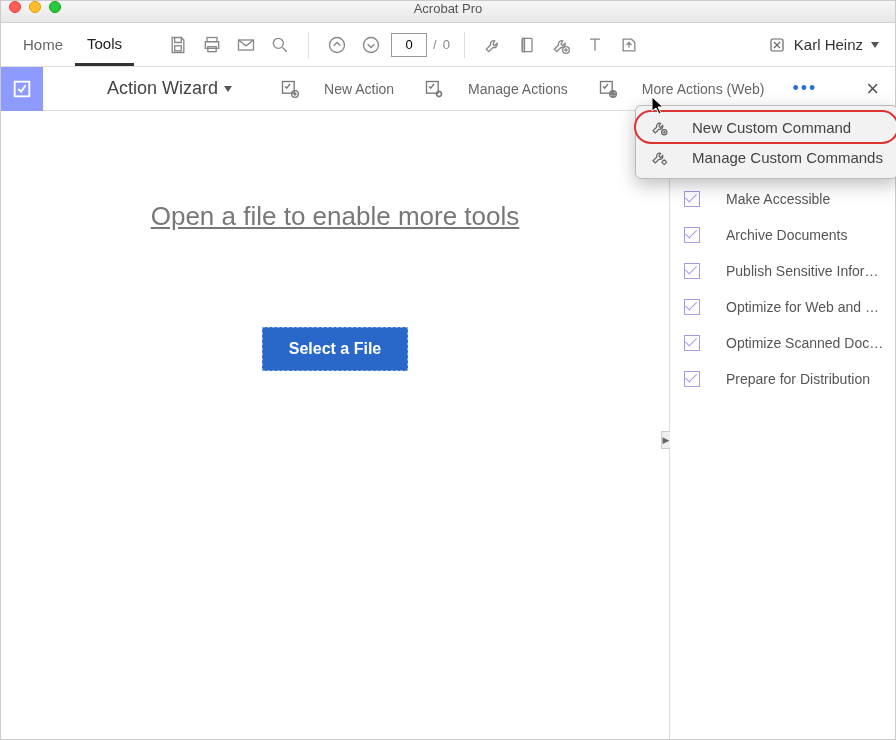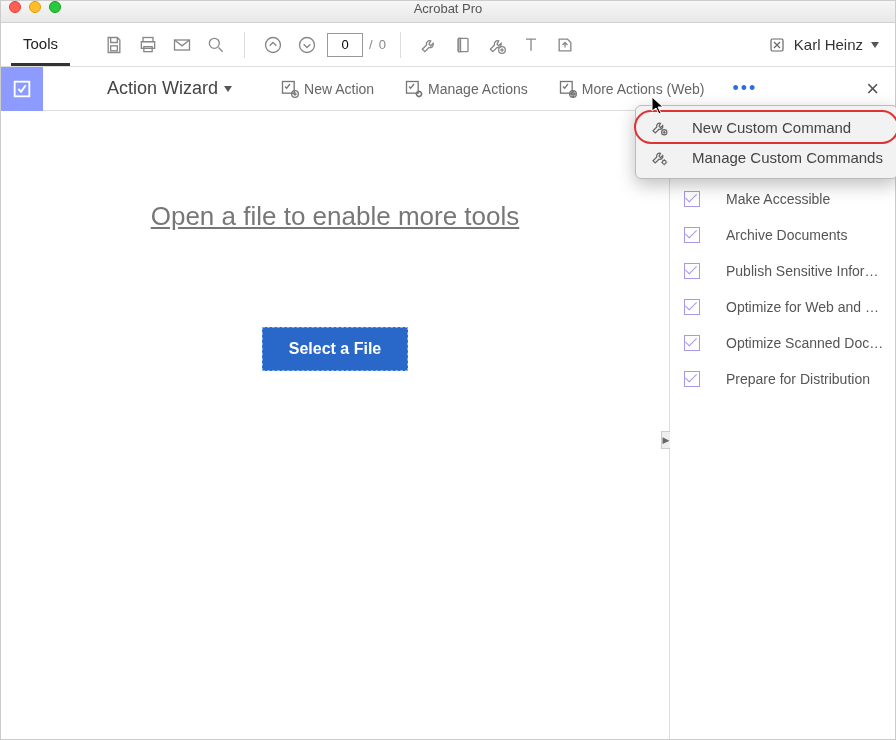--- a/index.html
+++ b/index.html
@@ -21,21 +21,21 @@
 .tb-icon svg { width:20px; height:20px; fill:none; stroke:currentColor; stroke-width:1.6; }
 .page-box { display:flex; align-items:center; gap:6px; font-size:13px; color:#888; }
 .page-input { width:36px; height:24px; border:1px solid #999; text-align:center; font-size:13px; }
 .spacer { flex:1; }
 .user { display:flex; align-items:center; gap:8px; font-size:15px; color:#333; padding:0 6px; }
 .user svg { width:18px; height:18px; }
 .subtoolbar { height:44px; border-bottom:1px solid #ddd; display:flex; align-items:center; gap:10px; padding-right:12px; }
 .wizard-badge { width:42px; height:44px; background:#8d9bff; display:flex; align-items:center; justify-content:center; }
 .wizard-badge svg{ width:22px; height:22px; stroke:#fff; fill:none; stroke-width:2;}
 .wizard-label { font-size:18px; color:#444; display:flex; align-items:center; gap:6px; padding:0 6px; cursor:pointer;margin-left:48px;}
-.sub-item { display:flex; align-items:center; gap:4px; font-size:14px; color:#666; padding:0 10px; cursor:pointer;}
+.sub-item { display:flex; align-items:center; gap:24px; font-size:14px; color:#666; padding:0 10px; cursor:pointer;}
 .sub-item svg{width:20px;height:20px;}
 .more-dots { color:#2a6fdb; font-size:18px; letter-spacing:2px; padding:0 8px; cursor:pointer;}
 .close-x { font-size:22px; color:#555; cursor:pointer; padding:0 4px; }
 .content-row { flex:1; display:flex; position:relative; }
 .main-area { flex:1; display:flex; flex-direction:column; align-items:center; padding-top:90px; }
 .main-msg { font-size:26px; color:#777; font-weight:300;text-decoration:underline; }
 .select-btn { margin-top:95px; background:#2968c8; color:#fff; border:1px dashed #7faee8; padding:12px 26px; font-size:16px; font-weight:600; cursor:pointer; }
 .side-panel { width:226px; border-left:1px solid #ddd; padding:70px 10px 10px 14px; position:relative; }
 .collapse-handle { position:absolute; left:-9px; top:320px; width:9px; height:18px; background:#eee; border:1px solid #ccc; border-right:none; display:flex; align-items:center; justify-content:center; font-size:9px; color:#666; cursor:pointer;}
 .action-item { display:flex; align-items:center; gap:26px; padding:10px 0; font-size:14px; color:#555; cursor:pointer; white-space:nowrap; overflow:hidden; text-overflow:ellipsis;}
@@ -58,20 +58,21 @@
     <div class="traffic">
       <div class="tl tl-close"></div>
       <div class="tl tl-min"></div>
       <div class="tl tl-max"></div>
     </div>
     <div class="title">Acrobat Pro</div>
   </div>
 
   <div class="toolbar">
     <div class="tabs">
+      <div class="tab">Home</div>
       <div class="tab active">Tools</div>
     </div>
     <div style="width:18px"></div>
     <div class="tb-icon">
         <svg viewBox="0 0 24 24">
           <path d="M5 3h11l3 3v15H5z"></path>
           <path d="M8 3v6h8V3"></path>
           <rect x="8" y="13" width="8" height="6"></rect>
         </svg>
       </div>

